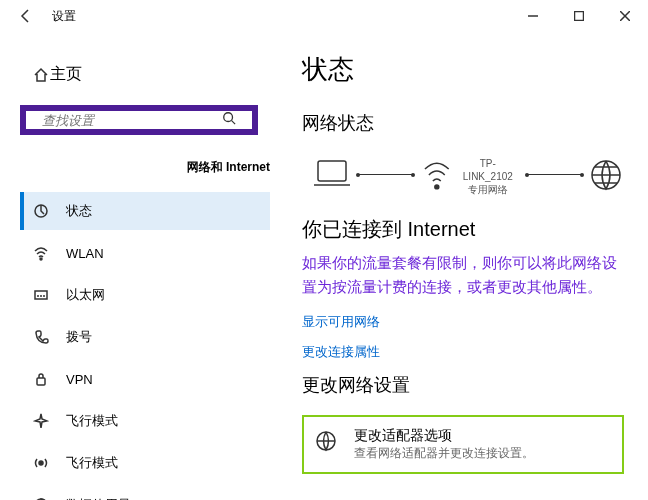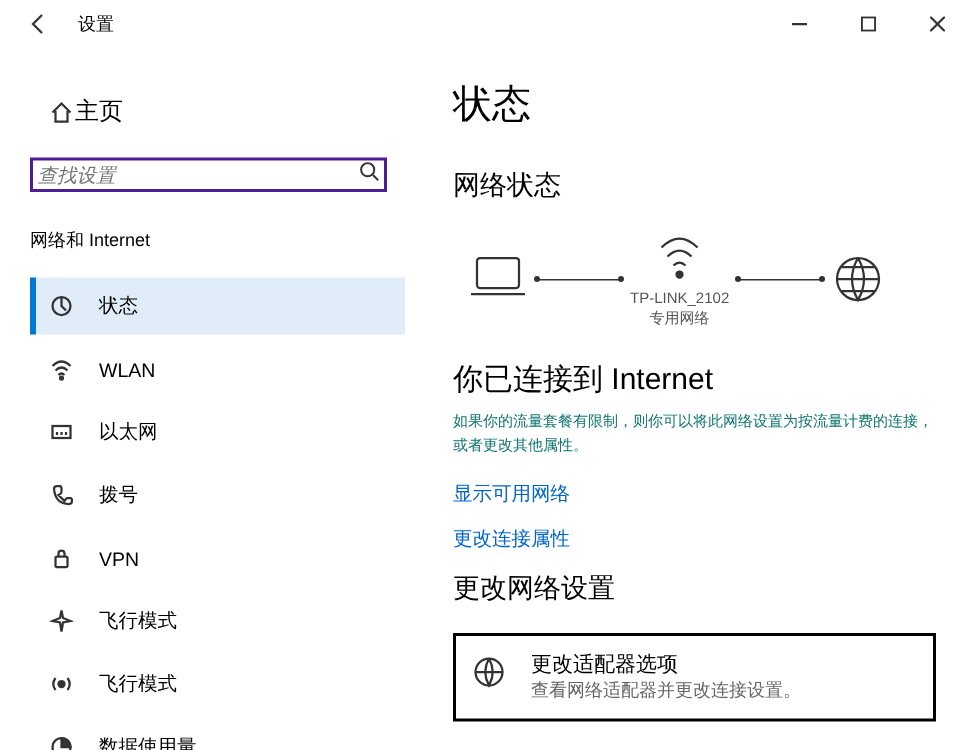--- a/index.html
+++ b/index.html
@@ -9,45 +9,45 @@
     .titlebar-left { display: flex; align-items: center; gap: 16px; }
     .back-btn { width: 20px; height: 20px; display: flex; align-items: center; justify-content: center; cursor: pointer; }
     .title { font-size: 12px; color: #000; }
     .window-controls { display: flex; }
     .window-btn { width: 46px; height: 32px; display: flex; align-items: center; justify-content: center; cursor: pointer; }
     
     .body-area { flex: 1; display: flex; overflow: hidden; }
     
     .sidebar { width: 270px; padding: 24px 0 0 20px; display: flex; flex-direction: column; gap: 4px; }
     .home-row { display: flex; align-items: center; padding: 8px 12px; cursor: pointer; }
-    .search-box { margin: 8px 12px 12px 0; border: 2px solid #4c1d95; display: flex; align-items: center; height: 32px; padding: 0 3px; }
+    .search-box { margin: 8px 12px 12px 0; border: 6px solid #4c1d95; display: flex; align-items: center; height: 32px; padding: 0 16px; }
     .search-input { flex: 1; border: none; outline: none; font-size: 13px; color: #666; font-style: italic; }
-    .sidebar-heading { font-size: 12px; font-weight: 400; color: #000; padding: 8px 0 12px 0; }
+    .sidebar-heading { font-size: 12px; font-weight: 700; color: #000; padding: 8px 0 12px 0; text-align: right; }
     .nav-item { display: flex; align-items: center; gap: 16px; padding: 10px 12px; cursor: pointer; font-size: 13px; }
     .nav-item.active { background: #e0edf9; border-left: 4px solid #0078d4; padding-left: 8px; }
     .nav-icon { width: 18px; height: 18px; display: flex; align-items: center; justify-content: center; }
     
     .main { flex: 1; padding: 20px 24px 0 32px; overflow-y: auto; }
     .page-title { font-size: 26px; font-weight: 400; margin-bottom: 24px; }
     .section-title { font-size: 18px; font-weight: 400; margin-bottom: 18px; }
     
     .net-diagram { display: flex; align-items: center; justify-content: flex-start; gap: 6px; margin-bottom: 8px; padding-left: 10px; }
-    .net-node { display: flex; flex-direction: column; align-items: center; }
+    .net-node { display: flex; flex-direction: row; align-items: center; }
     .net-line { width: 56px; height: 1px; background: #333; position: relative; }
     .net-line::before, .net-line::after { content: ''; position: absolute; width: 4px; height: 4px; border-radius: 50%; background: #333; top: -1.5px; }
     .net-line::before { left: -2px; }
     .net-line::after { right: -2px; }
     .net-label { font-size: 10px; color: #555; text-align: center; margin-top: 4px; line-height: 1.3; }
     
     .sub-title { font-size: 20px; font-weight: 400; margin-top: 20px; margin-bottom: 8px; }
-    .desc { font-size: 10px; color: #0f766e; line-height: 1.6; margin-bottom: 14px; }
+    .desc { font-size: 15px; color: #6d28d9; line-height: 1.6; margin-bottom: 14px; }
     .link { color: #0066cc; font-size: 13px; display: block; margin-bottom: 12px; cursor: pointer; }
     
     .setting-item { display: flex; align-items: flex-start; gap: 14px; padding: 10px 8px; cursor: pointer; }
-    .setting-item.highlighted { border: 2px solid #000000; }
+    .setting-item.highlighted { border: 2px solid #84cc16; }
     .setting-icon { width: 28px; height: 28px; display: flex; align-items: center; justify-content: center; flex-shrink: 0; }
     .setting-text { display: flex; flex-direction: column; }
     .setting-label { font-size: 14px; color: #000; }
     .setting-desc { font-size: 12px; color: #666; }
     
     svg { stroke: #333; fill: none; stroke-width: 1.5; }
   </style>
 </head>
 <body>
 

